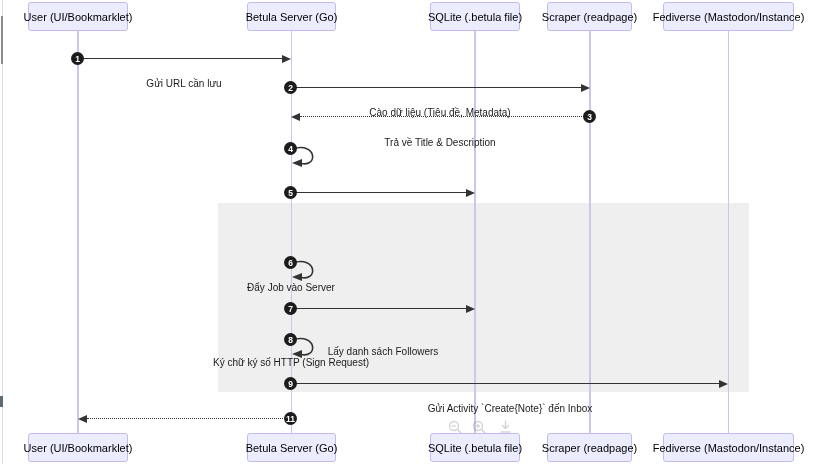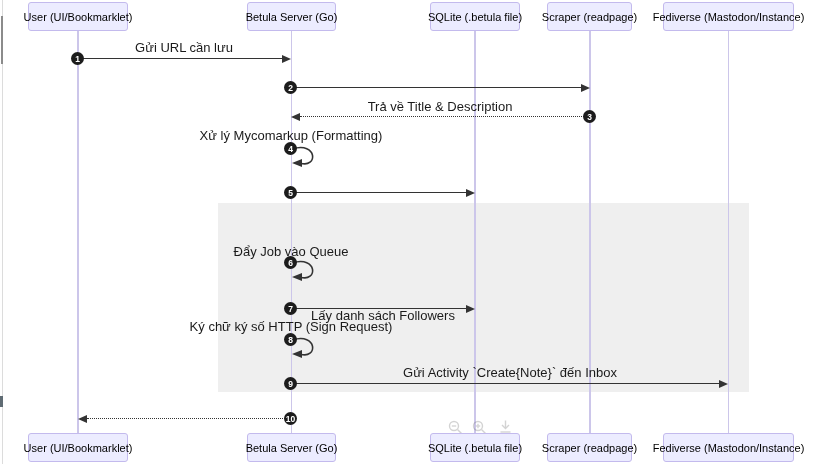--- a/index.html
+++ b/index.html
@@ -12,21 +12,21 @@
     display:flex;align-items:center;justify-content:center;font-size:11px;color:#000;
     box-sizing:border-box;white-space:nowrap;
   }
   .lifeline{position:absolute;top:31px;height:403px;width:1.6px;background:#ccc6ea;}
   .region{position:absolute;left:218px;top:203px;width:531px;height:189px;background:#efefef;}
   .note{
     position:absolute;left:276px;top:211px;width:469px;height:23px;background:#fff5ad;
     border:1px solid #aaaa33;box-sizing:border-box;display:flex;align-items:center;justify-content:center;
     font-size:11px;color:#1a1a1a;
   }
-  .mlabel{position:absolute;font-size:13px;white-space:nowrap;transform:translateX(-50%);color:#1a1a1a;}
+  .mlabel{position:absolute;font-size:10px;white-space:nowrap;transform:translateX(-50%);color:#1a1a1a;margin-top:38px;}
   .line{position:absolute;height:0;border-top:1.6px solid #333;}
   .dotted{border-top:1.6px dotted #333;}
   .ah-r{position:absolute;width:0;height:0;border-top:4px solid transparent;border-bottom:4px solid transparent;border-left:9px solid #333;}
   .ah-l{position:absolute;width:0;height:0;border-top:4px solid transparent;border-bottom:4px solid transparent;border-right:9px solid #333;}
   .num{
     position:absolute;width:13px;height:13px;border-radius:50%;background:#1c1c1c;color:#fff;
     font-size:8.5px;font-weight:bold;display:flex;align-items:center;justify-content:center;z-index:3;
   }
   .loop{position:absolute;overflow:visible;}
   .sb-track{position:absolute;left:2px;top:0;width:1px;height:464px;background:#dcdcdc;}
@@ -50,41 +50,41 @@
   <div class="lifeline" style="left:474px"></div>
   <div class="lifeline" style="left:589px"></div>
   <div class="lifeline" style="left:727.5px"></div>
 
 
   <div class="mlabel" style="left:184px;top:40px">Gửi URL cần lưu</div>
   <div class="line" style="left:78px;top:58px;width:204px"></div>
   <div class="ah-r" style="left:282px;top:55px"></div>
   <div class="num" style="left:71px;top:52px">1</div>
 
+  <div class="mlabel" style="left:440px;top:69px">Cào dữ liệu (Tiêu đề, Metadata)</div>
   <div class="line" style="left:291px;top:87px;width:290px"></div>
   <div class="ah-r" style="left:581px;top:84px"></div>
   <div class="num" style="left:284px;top:81px">2</div>
 
   <div class="mlabel" style="left:440px;top:99px">Trả về Title &amp; Description</div>
   <div class="line dotted" style="left:300px;top:116px;width:290px"></div>
   <div class="ah-l" style="left:291px;top:113px"></div>
   <div class="num" style="left:583px;top:110px">3</div>
 
-  <div class="mlabel" style="left:291px;top:128px">Xử lý Mycomarkup (Formatting)</div>
   <svg class="loop" style="left:291px;top:144px" width="36" height="26" viewBox="0 0 36 26">
     <path d="M1,5 C27,-3 27,25 9,19" stroke="#333" fill="none" stroke-width="1.6"></path>
     <polygon points="11,15 1,19 11,23" fill="#333"></polygon>
   </svg>
   <div class="num" style="left:284px;top:142px">4</div>
 
   <div class="line" style="left:291px;top:192px;width:175px"></div>
   <div class="ah-r" style="left:466px;top:189px"></div>
   <div class="num" style="left:284px;top:186px">5</div>
 
-  <div class="mlabel" style="left:291px;top:244px">Đẩy Job vào Queue</div>
+  <div class="mlabel" style="left:291px;top:244px">Đẩy Job vào Server</div>
   <svg class="loop" style="left:291px;top:258px" width="36" height="26" viewBox="0 0 36 26">
     <path d="M1,5 C27,-3 27,25 9,19" stroke="#333" fill="none" stroke-width="1.6"></path>
     <polygon points="11,15 1,19 11,23" fill="#333"></polygon>
   </svg>
   <div class="num" style="left:284px;top:256px">6</div>
 
   <div class="mlabel" style="left:383px;top:308px">Lấy danh sách Followers</div>
   <div class="line" style="left:291px;top:308px;width:175px"></div>
   <div class="ah-r" style="left:466px;top:305px"></div>
   <div class="num" style="left:284px;top:302px">7</div>
@@ -96,21 +96,21 @@
   </svg>
   <div class="num" style="left:284px;top:333px">8</div>
 
   <div class="mlabel" style="left:510px;top:365px">Gửi Activity `Create{Note}` đến Inbox</div>
   <div class="line" style="left:291px;top:383px;width:428px"></div>
   <div class="ah-r" style="left:719px;top:380px"></div>
   <div class="num" style="left:284px;top:377px">9</div>
 
   <div class="line dotted" style="left:87px;top:418px;width:204px"></div>
   <div class="ah-l" style="left:78px;top:415px"></div>
-  <div class="num" style="left:284px;top:412px">10</div>
+  <div class="num" style="left:284px;top:412px">11</div>
 
   <div class="actor" style="left:28px;top:2px;width:100px">
       <span>User (UI/Bookmarklet)</span>
     </div>
   <div class="actor" style="left:247px;top:2px;width:89px">
       <span>Betula Server (Go)</span>
     </div>
   <div class="actor" style="left:430px;top:2px;width:90px">
       <span>SQLite (.betula file)</span>
     </div>

